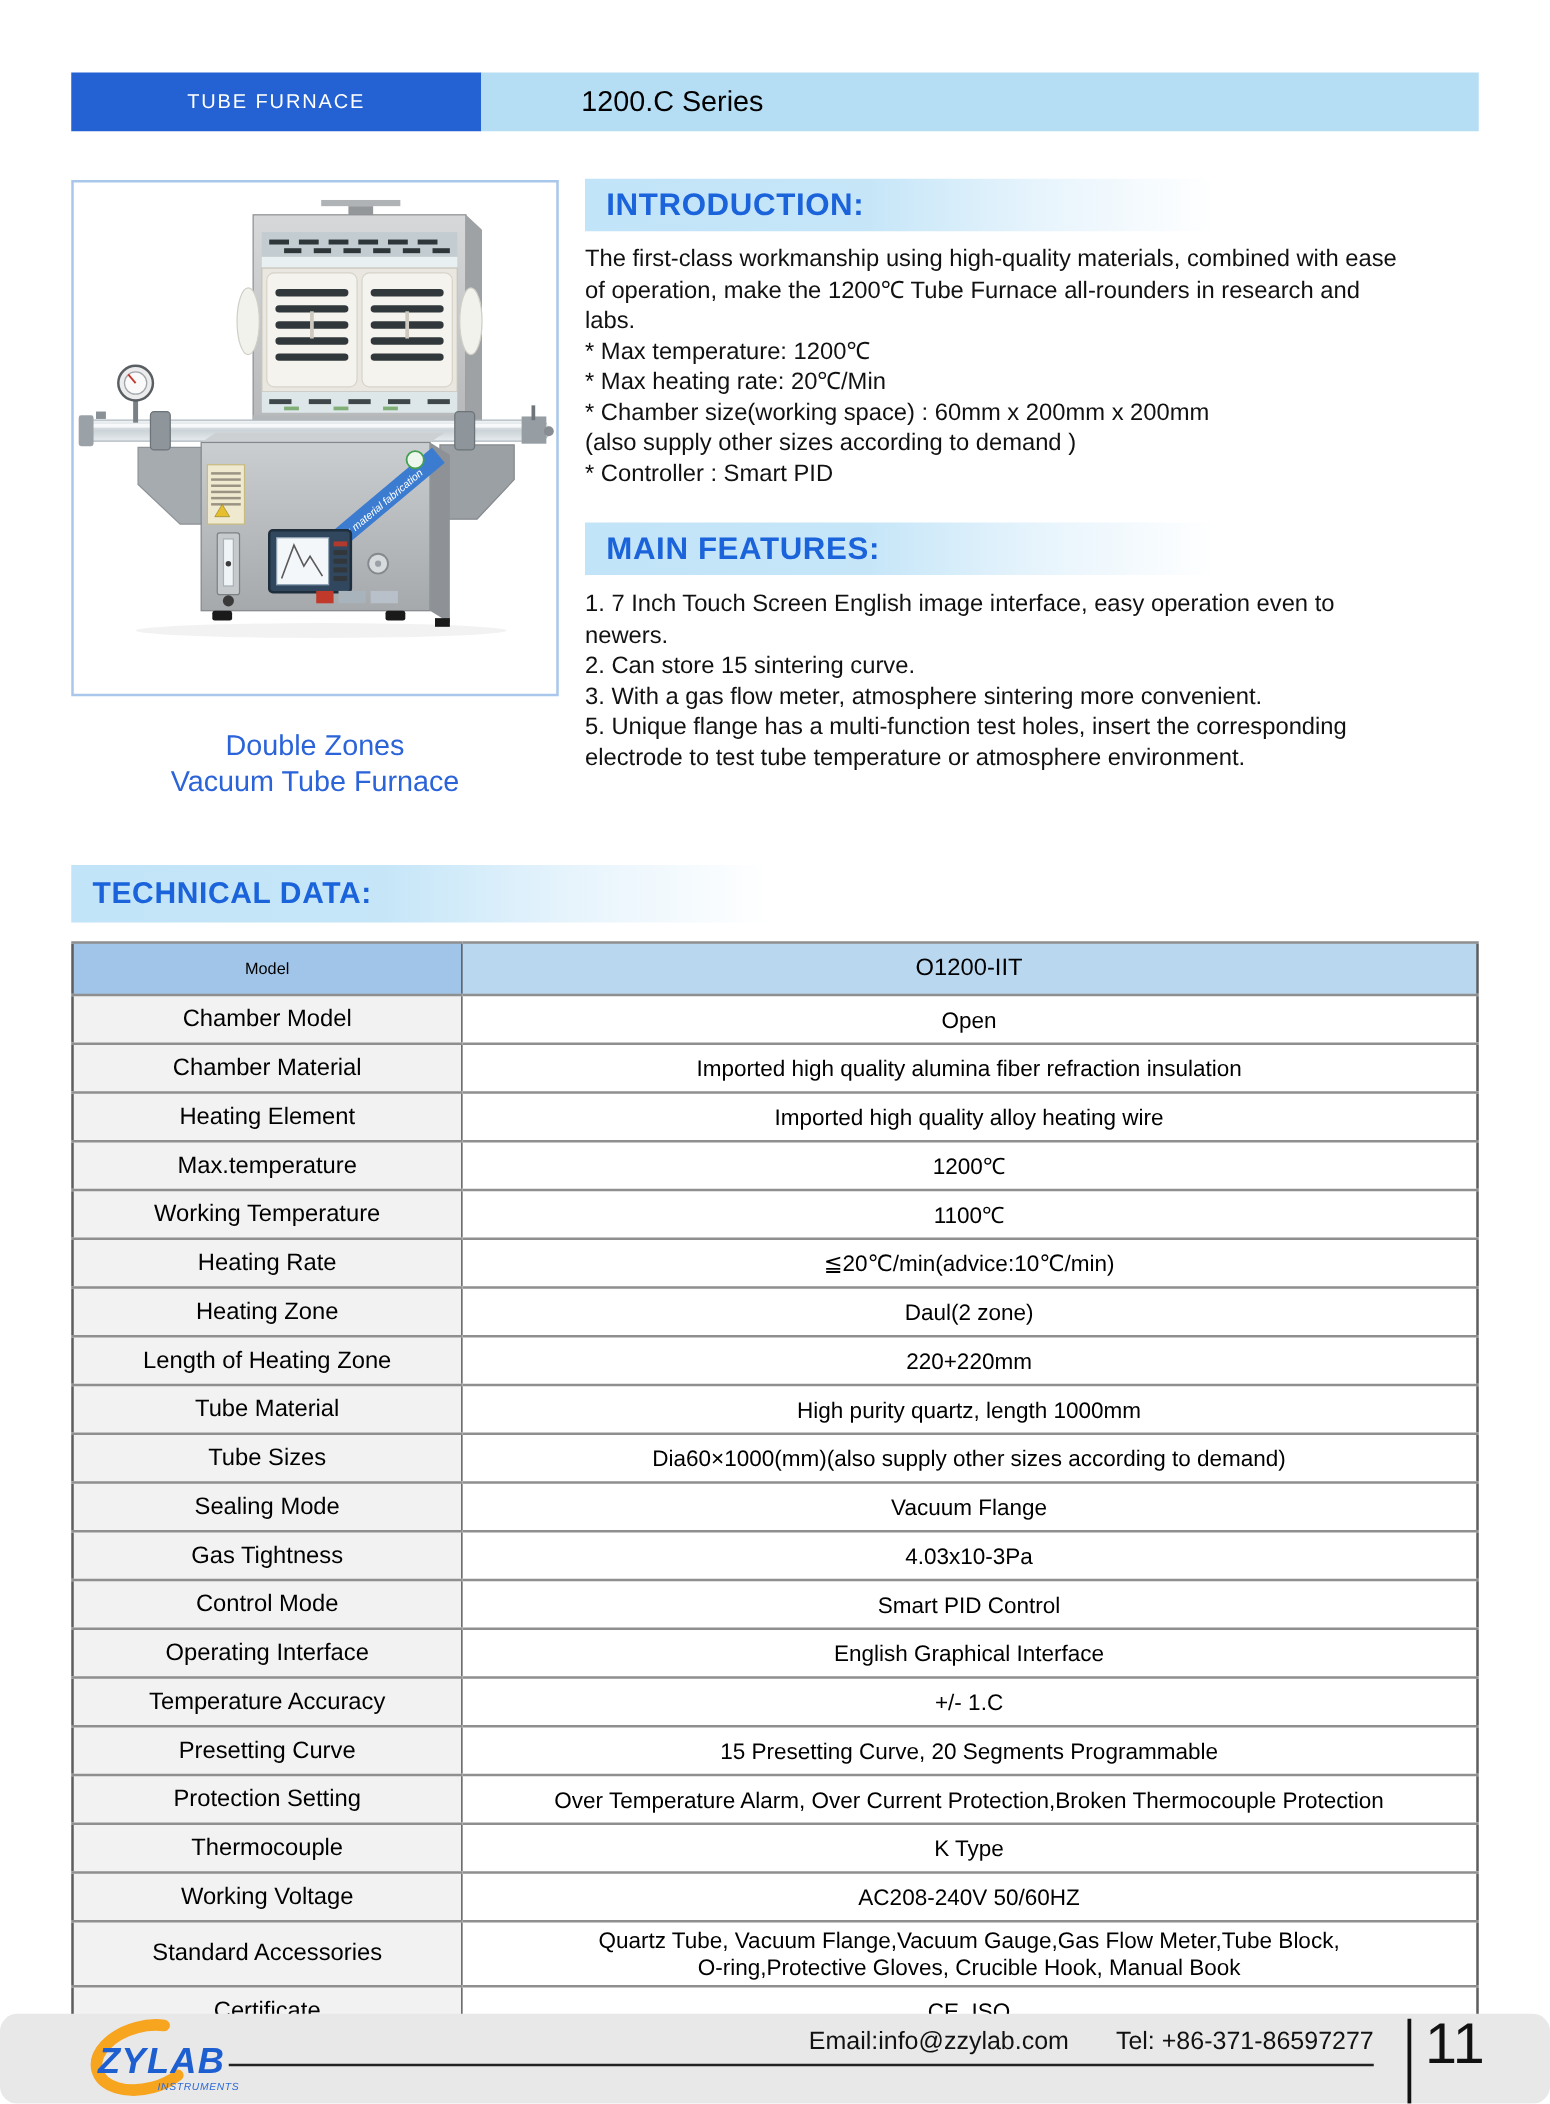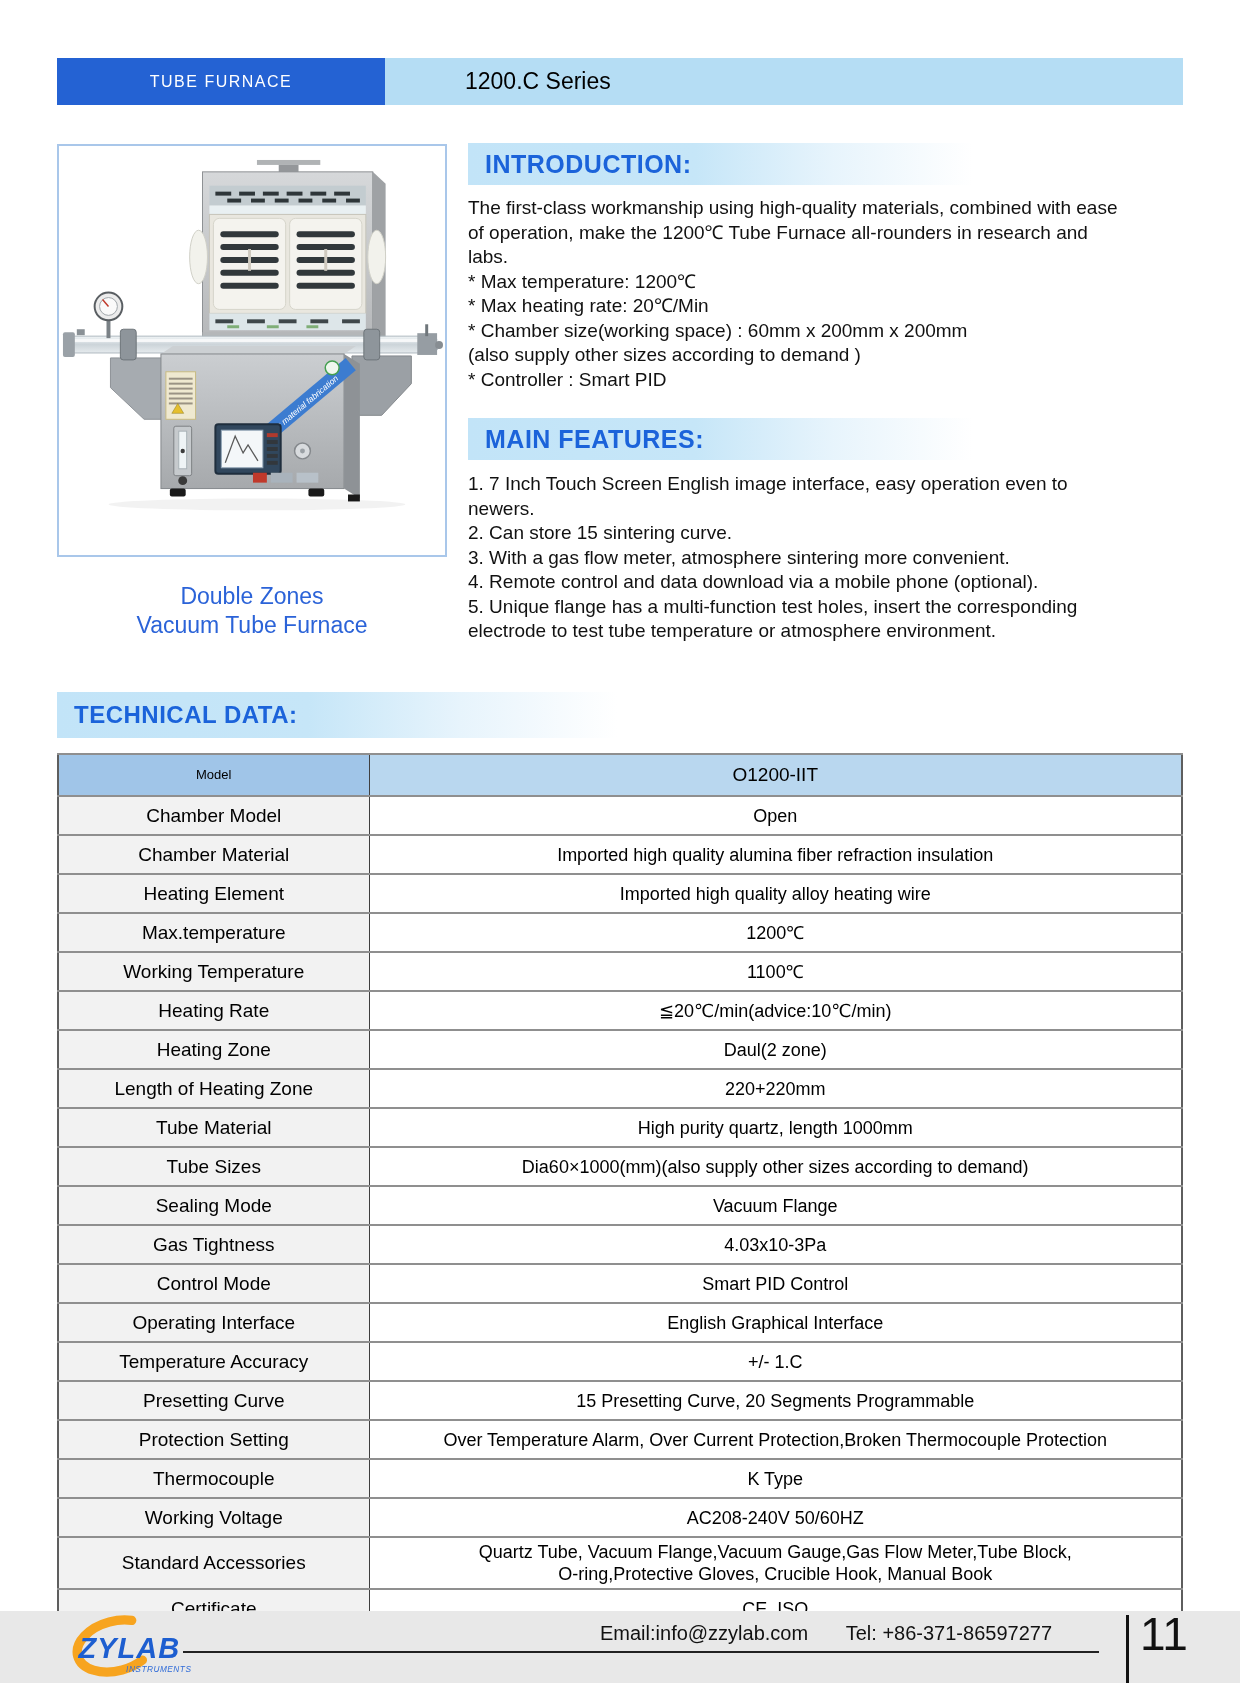--- a/index.html
+++ b/index.html
@@ -56,24 +56,25 @@
     padding:3px 8px; line-height:22px; color:#000;
   }
   .c-label { background:#f2f2f2; font-size:19px; height:31px; }
   .c-value { background:#ffffff; font-size:18px; white-space:pre-line; }
   .hdr-label { background:#a0c5e8 !important; font-size:13px; height:34px; }
   .hdr-value { background:#b9d7ef !important; font-size:19px; }
   
   .footer {
     position:absolute; left:0; top:1611px; width:1240px; height:72px;
     background:#e8e8e8;
+    border-radius:14px;
   }
   .logo    { position:absolute; left:64px; top:2px; width:150px; height:66px; }
   .rule    { position:absolute; left:183px; top:40px; width:916px; height:2px; background:#222; }
-  .contact { position:absolute; left:600px; top:11px; width:499px; text-align:left; font-size:20px; color:#111; }
+  .contact { position:absolute; left:600px; top:11px; width:499px; text-align:right; font-size:20px; color:#111; }
   .contact .tel-gap { margin-left:32px; }
   .company { position:absolute; left:208px; top:46px; font-size:12px; color:#a21caf;margin-top:28px; }
   .pagebar { position:absolute; left:1126px; top:4px; width:3px; height:68px; background:#111; }
   .pagenum { position:absolute; left:1140px; top:-4px; font-size:46px; color:#111; }
 </style>
 </head>
 <body>
 
 <div class="page">
 
@@ -250,21 +251,20 @@
       </div>
   </div>
 
   <div class="band band-feat">
     <span>MAIN FEATURES:</span>
   </div>
   <div class="text-block features-text" id="features-list">
       <div class="text-line">1. 7 Inch Touch Screen English image interface, easy operation even to newers.</div>
       <div class="text-line">2. Can store 15 sintering curve.</div>
       <div class="text-line">3. With a gas flow meter, atmosphere sintering more convenient.</div>
-      <div class="text-line">4. Remote control and data download via a mobile phone (optional).</div>
       <div class="text-line">5. Unique flange has a multi-function test holes, insert the corresponding electrode to test tube temperature or atmosphere environment.</div>
     </div>
 
   <div class="band band-tech">
     <span>TECHNICAL DATA:</span>
   </div>
 
   <table class="spec-table">
     <colgroup>
         <col style="width:311px">

